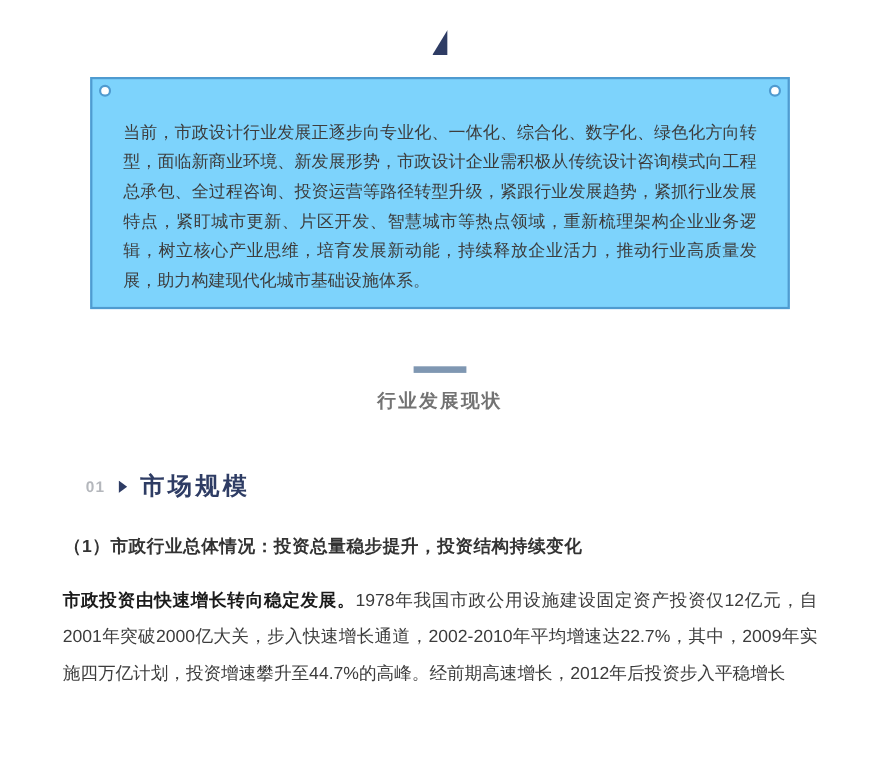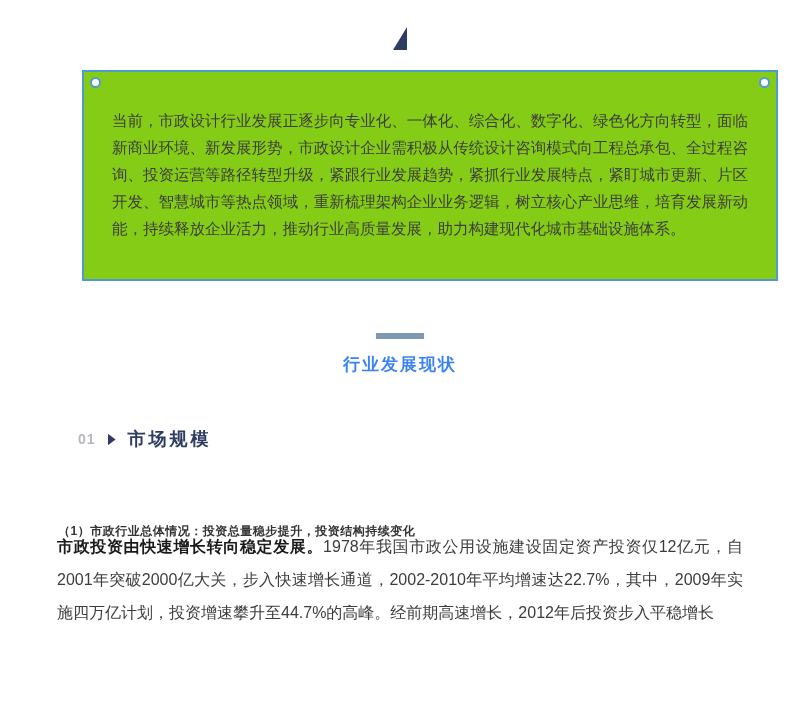--- a/index.html
+++ b/index.html
@@ -17,66 +17,66 @@
   }
   .flag { width:14px; height:23px; background:var(--navy,#2e3c64); }
   .flag-left  { clip-path:polygon(100% 0, 100% 100%, 0 100%); }
   .flag-right { clip-path:polygon(0 0, 100% 100%, 0 100%); }
   .intro-header-label {
     font-size:16px; font-weight:bold; color:#9da1a6; letter-spacing:3px;
   }
 
   
   .intro-box {
-    position:absolute; top:70px; left:82px; width:696px; height:211px;
-    border:2px solid var(--accent-blue,#4f9bd0); background:#84cc16;
+    position:absolute; top:70px; left:82px; width:636px; height:211px;
+    border:2px solid var(--accent-blue,#4f9bd0); background:#7dd3fc;
   }
   .corner-ring {
     position:absolute; top:5px; width:11px; height:11px;
     border:2px solid var(--accent-blue,#4f9bd0); border-radius:50%; background:#fff;
   }
   .ring-left  { left:6px; }
   .ring-right { right:6px; }
   .intro-text {
     padding:35px 28px 0 28px;
     font-size:15.5px; line-height:27px; color:#3d3d3d;
     text-align:justify; text-justify:inter-ideograph;
   }
 
   
   .section-divider { position:absolute; top:333px; left:0; right:0; text-align:center; }
   .divider-bar {
     width:48px; height:6px; margin:0 auto 14px auto;
     background:var(--divider-slate,#7f97b2);
   }
   .divider-label {
-    font-size:17px; font-weight:bold; color:#3b82f6; letter-spacing:2px;
+    font-size:17px; font-weight:bold; color:#737373; letter-spacing:2px;
   }
 
   
   .subsection-header {
     position:absolute; top:427px; left:78px;
     display:flex; align-items:center;
   }
   .subsection-number {
     font-size:14px; font-weight:bold; color:#b4b7bc; letter-spacing:1px;
   }
   .marker-triangle {
     width:8px; height:12px; margin:1px 12px 0 12px;
     background:var(--navy,#2e3c64);
     clip-path:polygon(0 0, 100% 50%, 0 100%);
   }
   .subsection-title {
-    font-size:18px; font-weight:bold; color:var(--navy,#2e3c64); letter-spacing:3px;
+    font-size:22px; font-weight:bold; color:var(--navy,#2e3c64); letter-spacing:3px;
   }
 
   
   .subheading {
     position:absolute; top:487px; left:58px; right:56px;
-    font-size:12px; font-weight:bold; color:#333333; letter-spacing:0.5px;margin-top:36px;
+    font-size:16px; font-weight:bold; color:#333333; letter-spacing:0.5px;
   }
 
   
   .body-paragraph {
     position:absolute; top:530px; left:57px; width:686px;
     font-size:16px; line-height:33px; color:#3c3c3c;
     text-align:justify; text-justify:inter-ideograph;
   }
   .body-lead { font-weight:bold; color:#1a1a1a; }
 </style>

